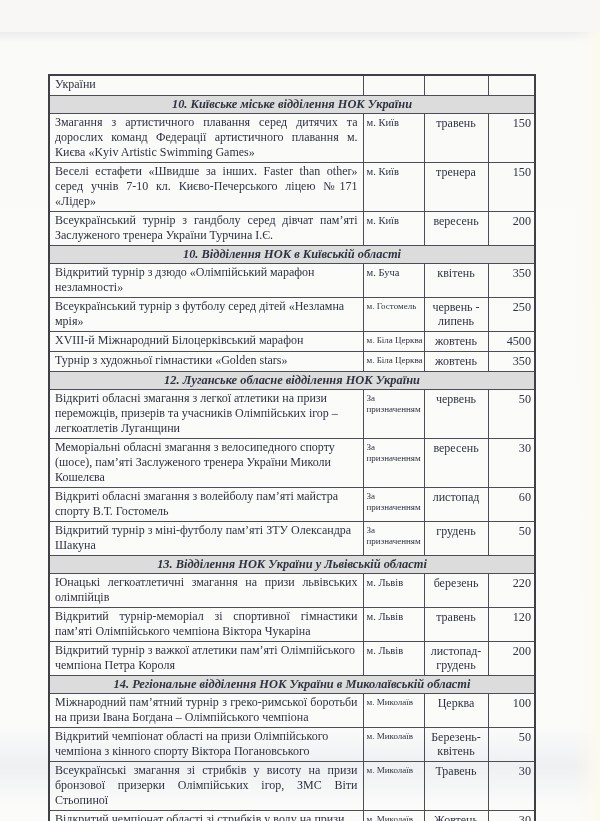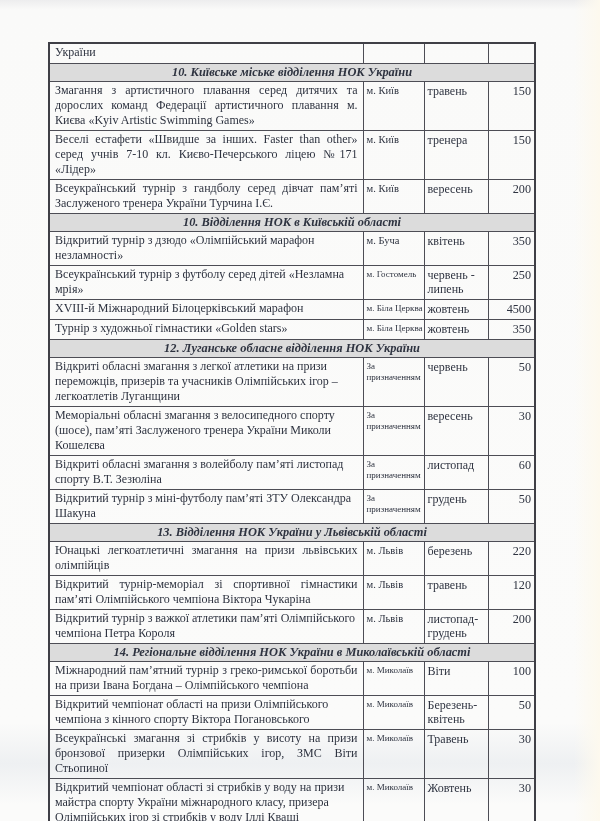--- a/index.html
+++ b/index.html
@@ -4,20 +4,21 @@
 <style>
   html,body{margin:0;padding:0;}
   body{
     width:600px;height:821px;position:relative;overflow:hidden;
     background:#f8f7f5;
     font-family:"Liberation Serif","DejaVu Serif",serif;
   }
   .scan-page{
     position:absolute;inset:0;
     background:linear-gradient(180deg,#ededee 0px,#fafaf9 10px,#fbfbfa 88%,#eef0f2 93%,#fbfbfa 98%);
+    margin-top:32px;
   }
   .scan-edge-right{
     position:absolute;top:0;right:0;width:26px;height:100%;
     background:linear-gradient(90deg,rgba(253,250,240,0),#fdf9ee);
   }
   .doc-table{
     position:absolute;left:48px;top:42px;width:486px;
     border-collapse:collapse;table-layout:fixed;
     color:#2e3340;
   }
@@ -27,21 +28,21 @@
     font-size:12px;line-height:15px;
     padding:1px 3px 2px 3px;
     overflow:hidden;
   }
   .doc-table{border:2px solid #3f3f46;}
   td.name{text-align:left;padding-left:5px;padding-right:5px;}
   td.name.j{text-align:justify;}
   td.loc{font-size:10.5px;line-height:12px;padding-top:3px;}
   td.loc.sm{font-size:9px;line-height:11px;}
   td.loc.nw{white-space:nowrap;}
-  td.mon{font-size:12px;line-height:14px;padding-top:2px;}
+  td.mon{text-align:center;font-size:12px;line-height:14px;padding-top:2px;}
   td.amt{text-align:right;font-size:12.2px;padding-top:2px;}
   tr.sec td{
     background:#dcdcdc;
     font-weight:bold;font-style:italic;
     font-size:12.4px;line-height:14px;
     padding:1px 5px 2px 5px;
     text-align:center;
   }
   tr.cont td{height:14px;}
 </style>
@@ -126,21 +127,21 @@
       <td class="mon">червень</td>
       <td class="amt">50</td>
     </tr>
     <tr>
       <td class="name">Меморіальні обласні змагання з велосипедного спорту (шосе), пам’яті Заслуженого тренера України Миколи Кошелєва</td>
       <td class="loc sm">За призначенням</td>
       <td class="mon">вересень</td>
       <td class="amt">30</td>
     </tr>
     <tr>
-      <td class="name">Відкриті обласні змагання з волейболу пам’яті листопад спорту В.Т. Зезюліна</td>
+      <td class="name">Відкриті обласні змагання з волейболу пам’яті майстра спорту В.Т. Гостомель</td>
       <td class="loc sm">За призначенням</td>
       <td class="mon">листопад</td>
       <td class="amt">60</td>
     </tr>
     <tr>
       <td class="name">Відкритий турнір з міні-футболу пам’яті ЗТУ Олександра Шакуна</td>
       <td class="loc sm">За призначенням</td>
       <td class="mon">грудень</td>
       <td class="amt">50</td>
     </tr>
@@ -166,21 +167,21 @@
       <td class="mon">листопад-грудень</td>
       <td class="amt">200</td>
     </tr>
 
     <tr class="sec">
       <td colspan="4">14. Регіональне відділення НОК України в Миколаївській області</td>
     </tr>
     <tr>
       <td class="name j">Міжнародний пам’ятний турнір з греко-римської боротьби на призи Івана Богдана – Олімпійського чемпіона</td>
       <td class="loc sm">м. Миколаїв</td>
-      <td class="mon">Віти</td>
+      <td class="mon">Церква</td>
       <td class="amt">100</td>
     </tr>
     <tr>
       <td class="name">Відкритий чемпіонат області на призи Олімпійського чемпіона з кінного спорту Віктора Погановського</td>
       <td class="loc sm">м. Миколаїв</td>
       <td class="mon">Березень-квітень</td>
       <td class="amt">50</td>
     </tr>
     <tr>
       <td class="name j">Всеукраїнські змагання зі стрибків у висоту на призи бронзової призерки Олімпійських ігор, ЗМС Віти Стьопиної</td>

